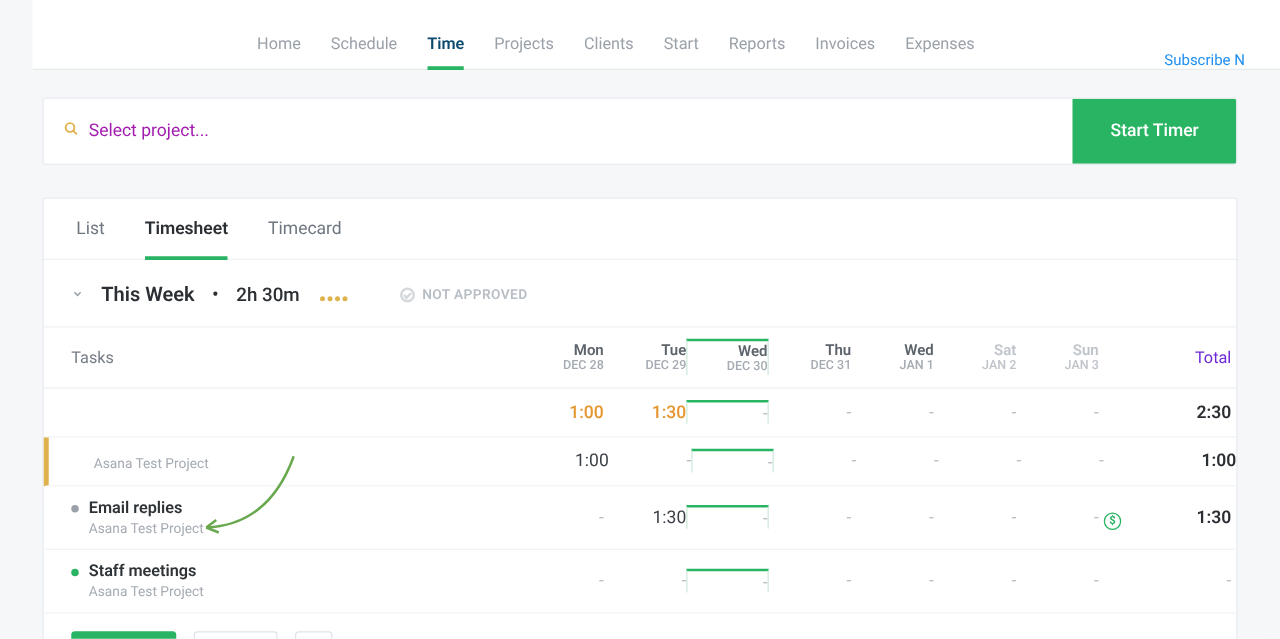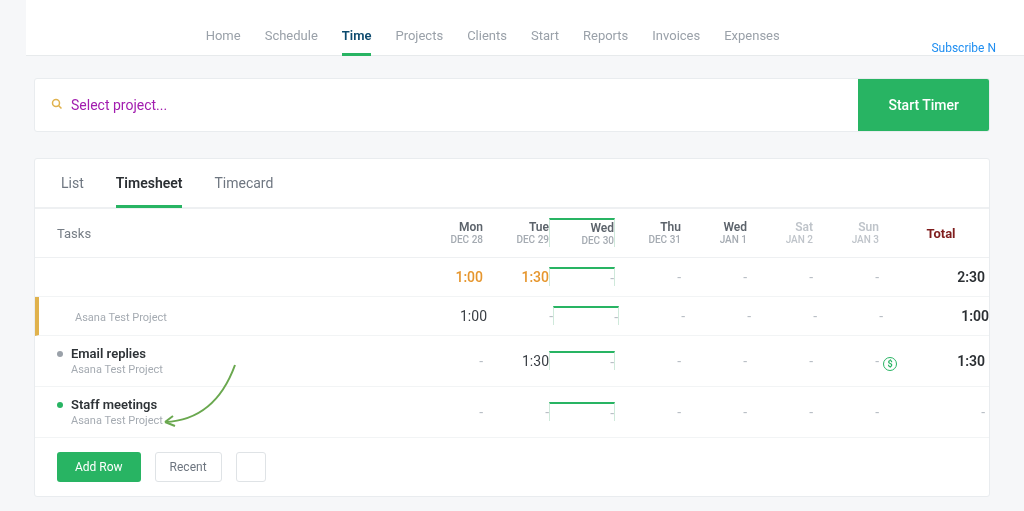--- a/index.html
+++ b/index.html
@@ -32,21 +32,21 @@
   .status-ic { width:12px; height:12px; border:2px solid #d5d9dd; border-radius:50%; position:relative; }
   .status-ic::after { content:""; position:absolute; width:4px; height:2px; border-left:2px solid #d5d9dd; border-bottom:2px solid #d5d9dd; transform:rotate(-45deg); left:1px; top:2px; }
 
   .grid-head, .row { display:grid; grid-template-columns: 360px 66px 66px 66px 66px 66px 66px 66px 18px 88px; align-items:center; }
   .grid-head { border-top:1px solid #eef0f2; border-bottom:1px solid #eef0f2; padding:10px 22px; }
   .tasks-h { color:#767d85; font-size:13px; }
   .day { text-align:right; line-height:1.2; }
   .day .d { font-size:12px; font-weight:600; color:#5c636b; }
   .day .s { font-size:10px; color:#a5abb2; font-weight:500; }
   .day.wknd .d, .day.wknd .s { color:#bfc4ca; }
-  .total-h { text-align:center; font-size:13px; color:#7f1d1d;font-weight:bold; }
+  .total-h { text-align:right; font-size:13px; color:#6d28d9; }
 
   .row { padding:10px 22px; border-bottom:1px solid #f2f4f5; position:relative; }
   .wed-col { border-left:1px solid #cfe9db; border-right:1px solid #cfe9db; border-top:2px solid #28b463; margin-top:-1px; padding-top:1px; }
   .cell { text-align:right; font-size:14px; color:#3a3f45; }
   .cell.dim { color:#b8bec5; }
   .cell.orange { color:#e6962e; font-weight:500; }
   .row-total { text-align:right; font-size:14px; font-weight:600; }
   .task-title { font-size:13px; font-weight:600; color:#2e3337; display:flex; align-items:center; gap:8px; }
   .dot { width:6px; height:6px; border-radius:50%; display:inline-block; }
   .task-sub { font-size:11px; color:#a5abb2; margin-left:14px; margin-top:2px; }
@@ -92,20 +92,36 @@
     <div class="start-btn">Start Timer</div>
   </div>
 
   <div class="card">
     <div class="tabs">
       <div class="tab">List</div>
       <div class="tab active">Timesheet</div>
       <div class="tab">Timecard</div>
     </div>
 
+    <div class="summary">
+      <span class="chev">
+        <svg width="10" height="10" viewBox="0 0 24 24" fill="none" stroke="currentColor" stroke-width="3">
+            <polyline points="6 9 12 15 18 9"></polyline>
+          </svg>
+      </span>
+      <span class="bold">This Week</span>
+      <span>•</span>
+      <span class="sum-time">2h 30m</span>
+      <span class="dots"><span></span><span></span><span></span><span></span></span>
+      <span style="width:14px;"></span>
+      <span class="status">
+        <span class="status-ic"></span>
+        <span>NOT APPROVED</span>
+      </span>
+    </div>
 
     <div class="grid-head">
       <div class="tasks-h">Tasks</div>
       <div class="day">
           <div class="d">Mon</div>
           <div class="s">DEC 28</div>
         </div>
       <div class="day">
           <div class="d">Tue</div>
           <div class="s">DEC 29</div>

